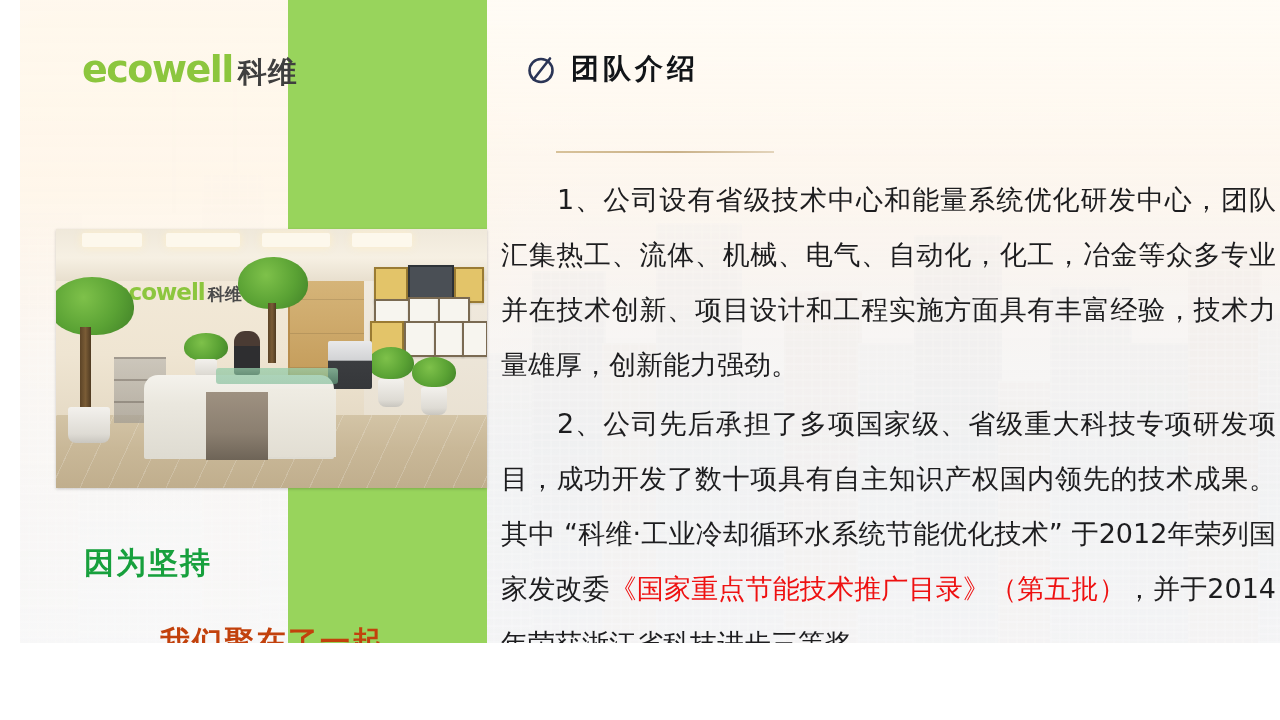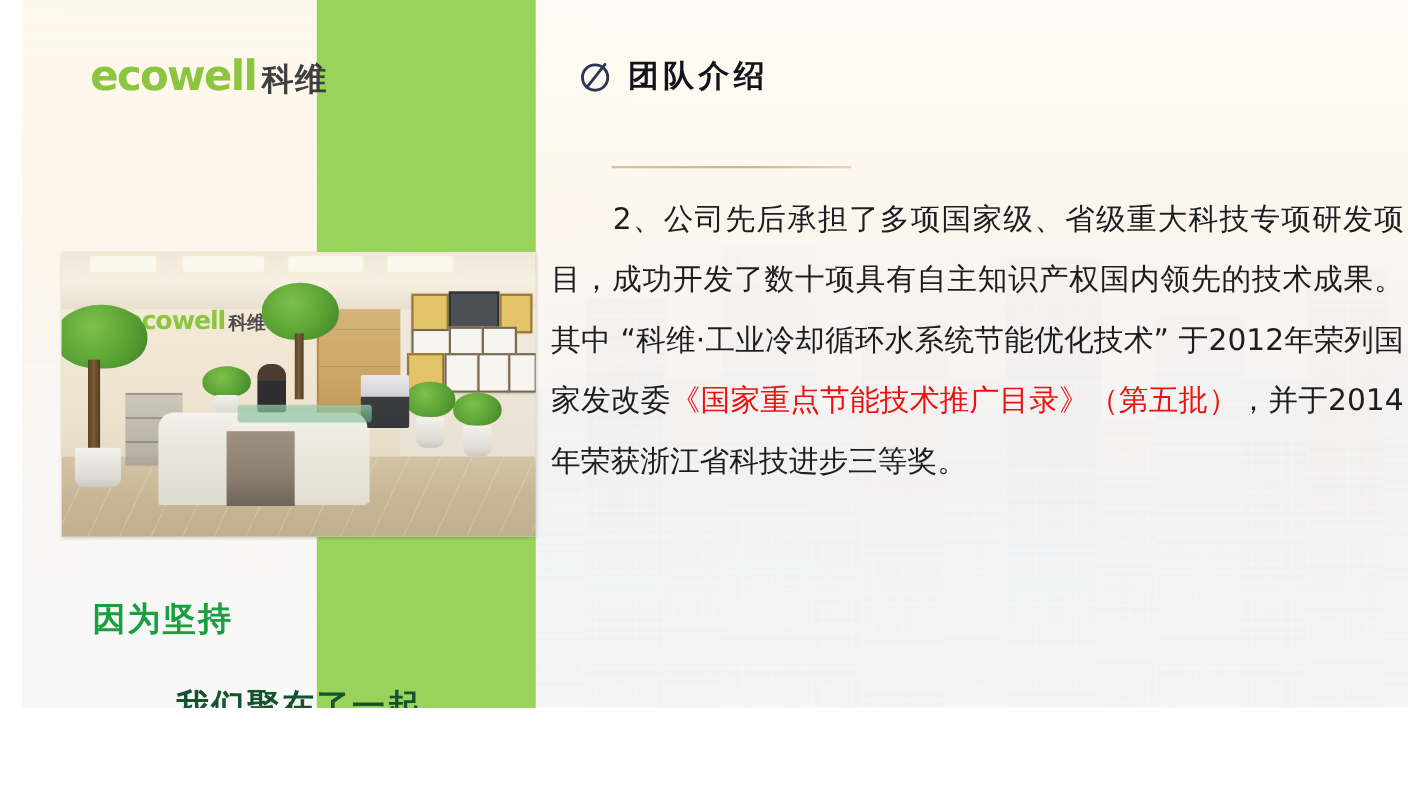--- a/index.html
+++ b/index.html
@@ -253,21 +253,21 @@
   .tag-line-1 {
     font-size: 30px;
     font-weight: 700;
     color: #17a03d;
     letter-spacing: 2px;
     margin-left: 64px;
   }
   .tag-line-2 {
     font-size: 30px;
     font-weight: 700;
-    color: #14532d;
+    color: #c2410c;
     letter-spacing: 2px;
     margin-left: 140px;
     margin-top: 38px;
   }
 
   
   .content {
     position: absolute;
     left: 467px; top: 0;
     width: 813px; height: 720px;
@@ -441,18 +441,21 @@
         <circle cx="16" cy="18.5" r="11.5" fill="none" stroke="#2b3556" stroke-width="2.6"></circle>
         <line x1="8.5" y1="27.5" x2="25" y2="6.5" stroke="#2b3556" stroke-width="2.6" stroke-linecap="round"></line>
       </svg>
       <span class="head-title">团队介绍</span>
     </div>
 
     <div class="rule"></div>
 
     <div class="body-text">
       <p class="para">
+        <span class="indent"></span><span>1、</span><span>公司设有省级技术中心和能量系统优化研发中心，团队汇集热工、流体、机械、电气、自动化，化工，冶金等众多专业并在技术创新、项目设计和工程实施方面具有丰富经验，技术力量雄厚，创新能力强劲。</span>
+      </p>
+      <p class="para">
         <span class="indent"></span><span>2、</span><span>公司先后承担了多项国家级、省级重大科技专项研发项目，成功开发了数十项具有自主知识产权国内领先的技术成果。其中 “科维·工业冷却循环水系统节能优化技术” 于2012年荣列国家发改委</span><span class="red">《国家重点节能技术推广目录》（第五批）</span><span>，并于2014年荣获浙江省科技进步三等奖。</span>
       </p>
     </div>
 
   </div>
 </div>
 
 </body></html>

